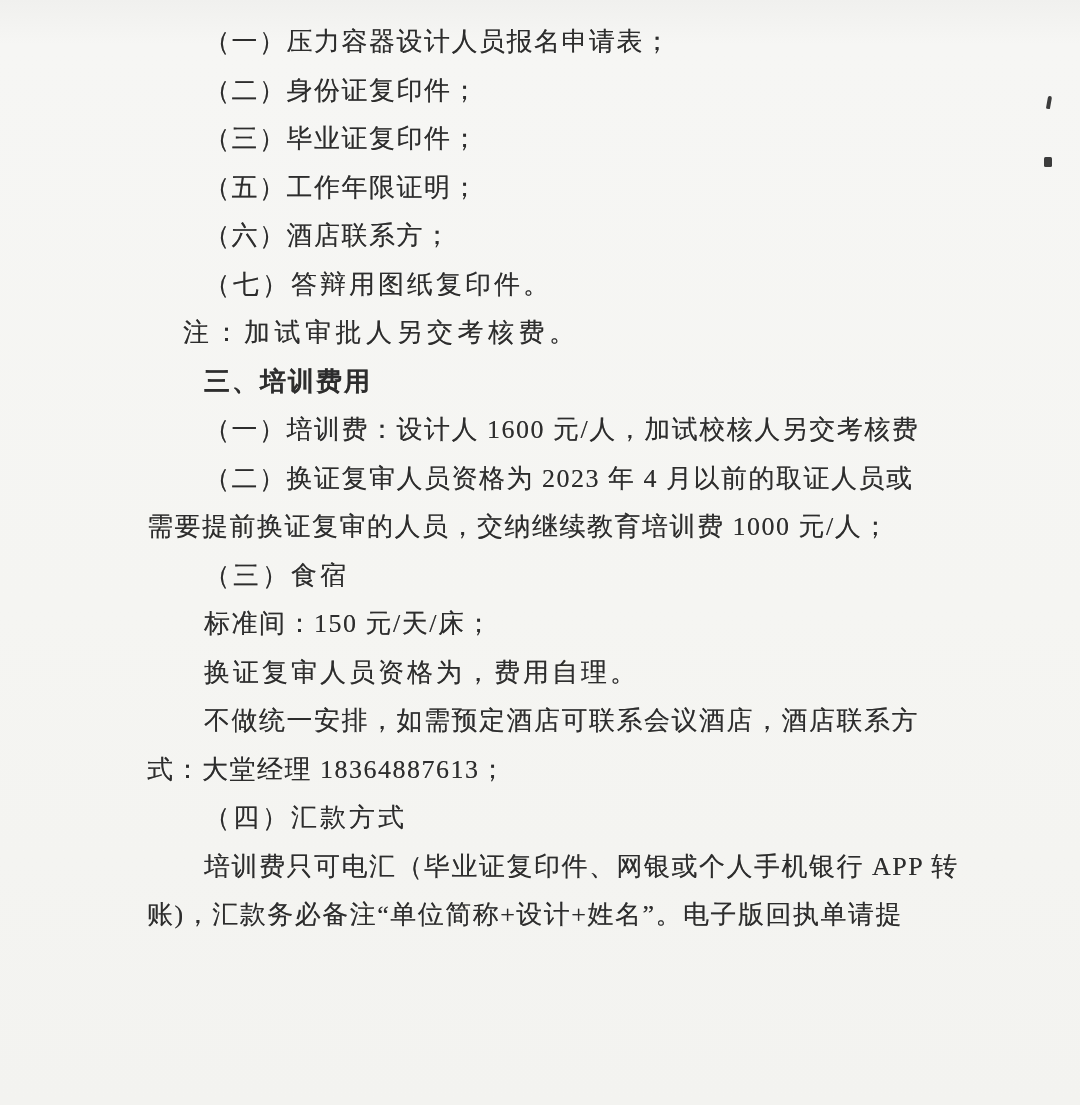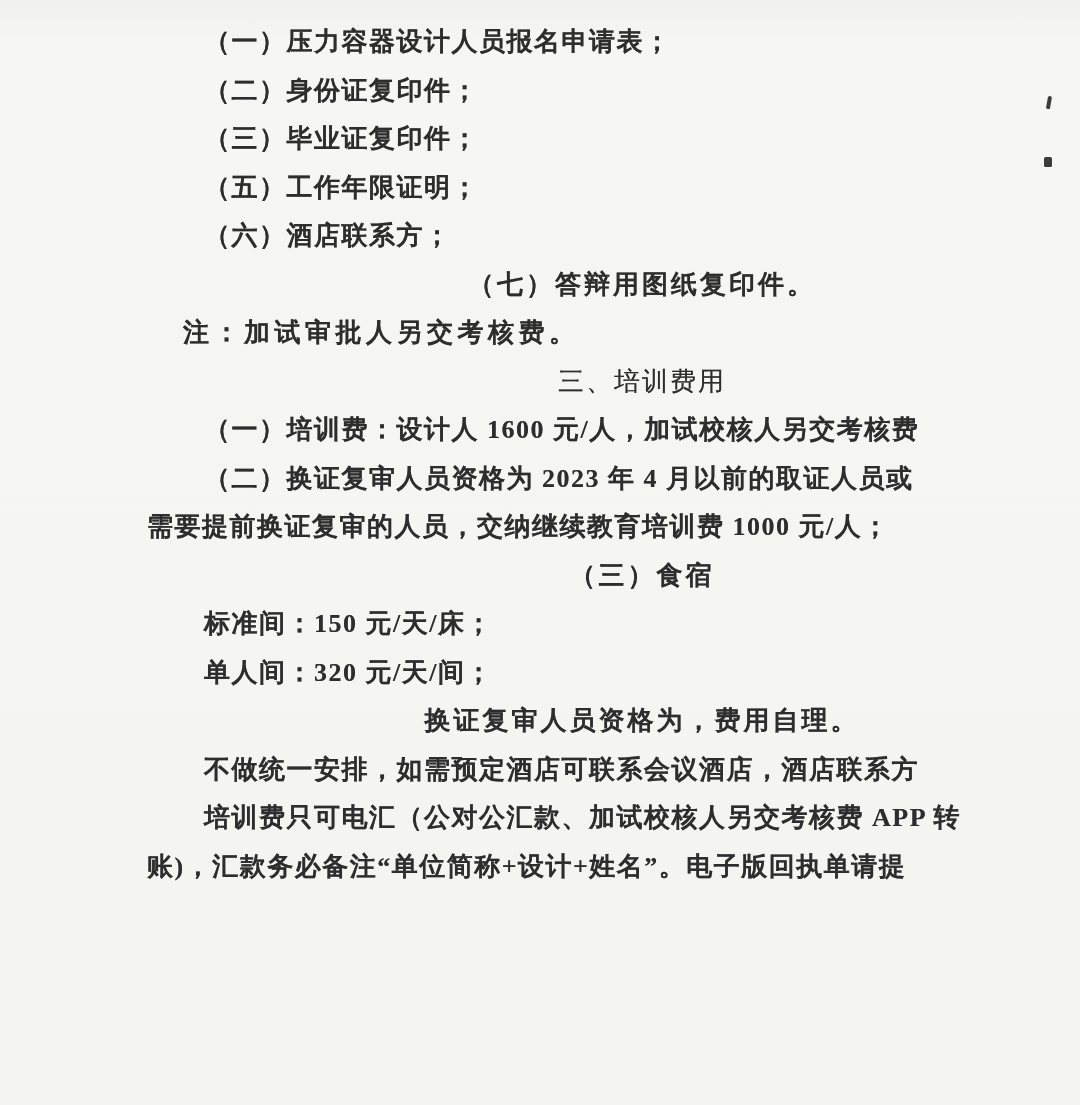--- a/index.html
+++ b/index.html
@@ -26,28 +26,27 @@
     box-sizing: border-box;
   }
   .line {
     line-height: 48.5px;
     height: 48.5px;
     font-size: 26px;
     letter-spacing: 1.5px;
     white-space: nowrap;
     
     text-shadow: 0 0 0.6px rgba(45,45,45,0.55);
-    font-weight: bold;
   }
   .ind-first { padding-left: 57px; }   
   .ind-note  { padding-left: 36px; }   
   .ind-none  { padding-left: 0; }      
-  .bold { font-weight: 400; letter-spacing: 2px; text-align: center; }
+  .bold { font-weight: 700; letter-spacing: 2px; }
   .sp-wide  { letter-spacing: 4.5px; }
-  .sp-mid   { letter-spacing: 3px; text-align: center; }
+  .sp-mid   { letter-spacing: 3px; }
   
   .artifact {
     position: absolute;
     background: #3c3c3c;
     border-radius: 1.5px;
   }
   .artifact-1 {
     left: 1047px; top: 96px;
     width: 4px; height: 13px;
     transform: rotate(10deg);
@@ -72,22 +71,23 @@
 
   <div class="line ind-note sp-wide">注：加试审批人另交考核费。</div>
 
   <div class="line ind-first bold">三、培训费用</div>
 
   <div class="line ind-first">（一）培训费：设计人 1600 元/人，加试校核人另交考核费</div>
   <div class="line ind-first">（二）换证复审人员资格为 2023 年 4 月以前的取证人员或</div>
   <div class="line ind-none">需要提前换证复审的人员，交纳继续教育培训费 1000 元/人；</div>
   <div class="line ind-first sp-mid">（三）食宿</div>
   <div class="line ind-first">标准间：150 元/天/床；</div>
-  <div class="line ind-first">单人间：320 元/天/间；</div>
   <div class="line ind-first sp-mid">换证复审人员资格为，费用自理。</div>
   <div class="line ind-first">不做统一安排，如需预定酒店可联系会议酒店，酒店联系方</div>
-  <div class="line ind-first">培训费只可电汇（公对公汇款、加试校核人另交考核费 APP 转</div>
+  <div class="line ind-none">式：大堂经理 18364887613；</div>
+  <div class="line ind-first sp-mid">（四）汇款方式</div>
+  <div class="line ind-first">培训费只可电汇（毕业证复印件、网银或个人手机银行 APP 转</div>
   <div class="line ind-none">账)，汇款务必备注“单位简称+设计+姓名”。电子版回执单请提</div>
 
 </div>
 
 <div class="artifact artifact-1"></div>
 <div class="artifact artifact-2"></div>
 
 </body></html>

